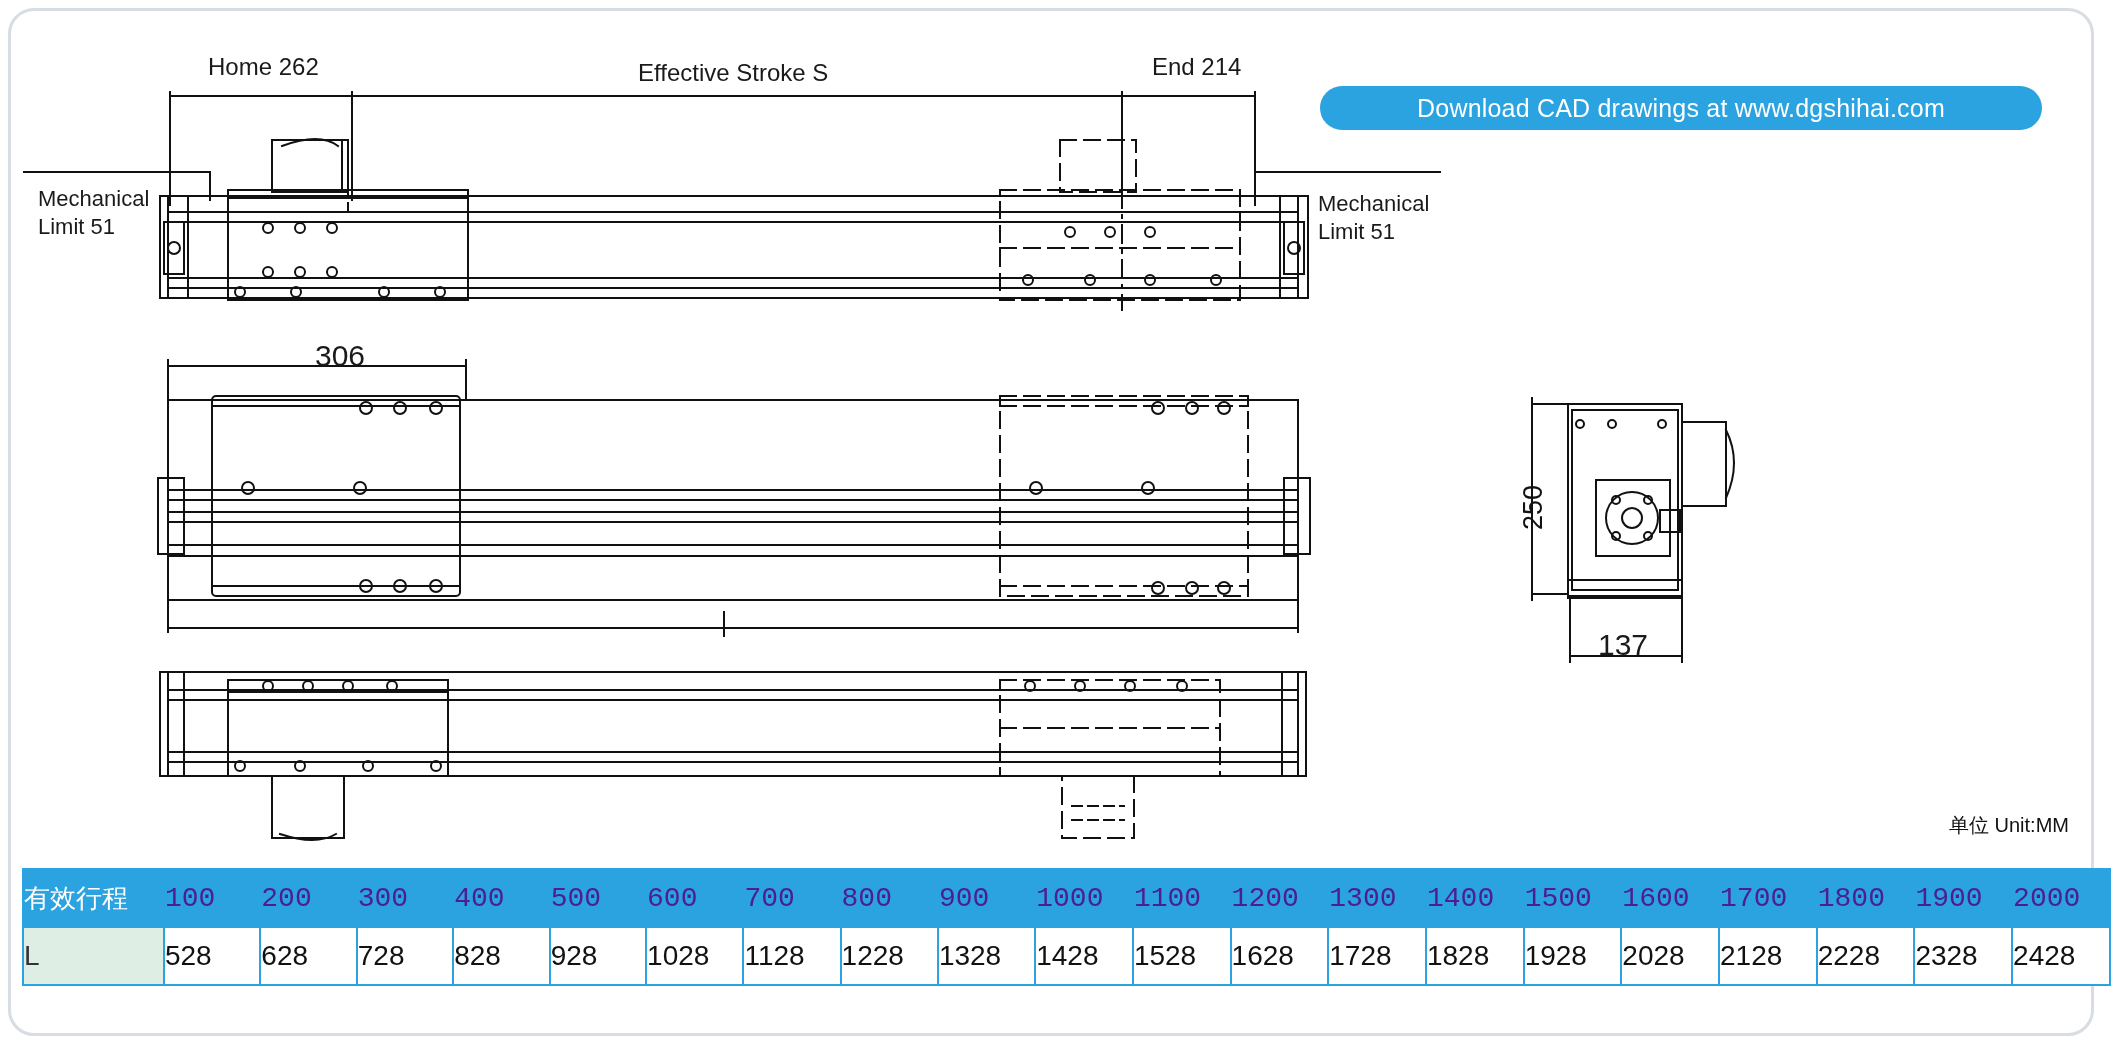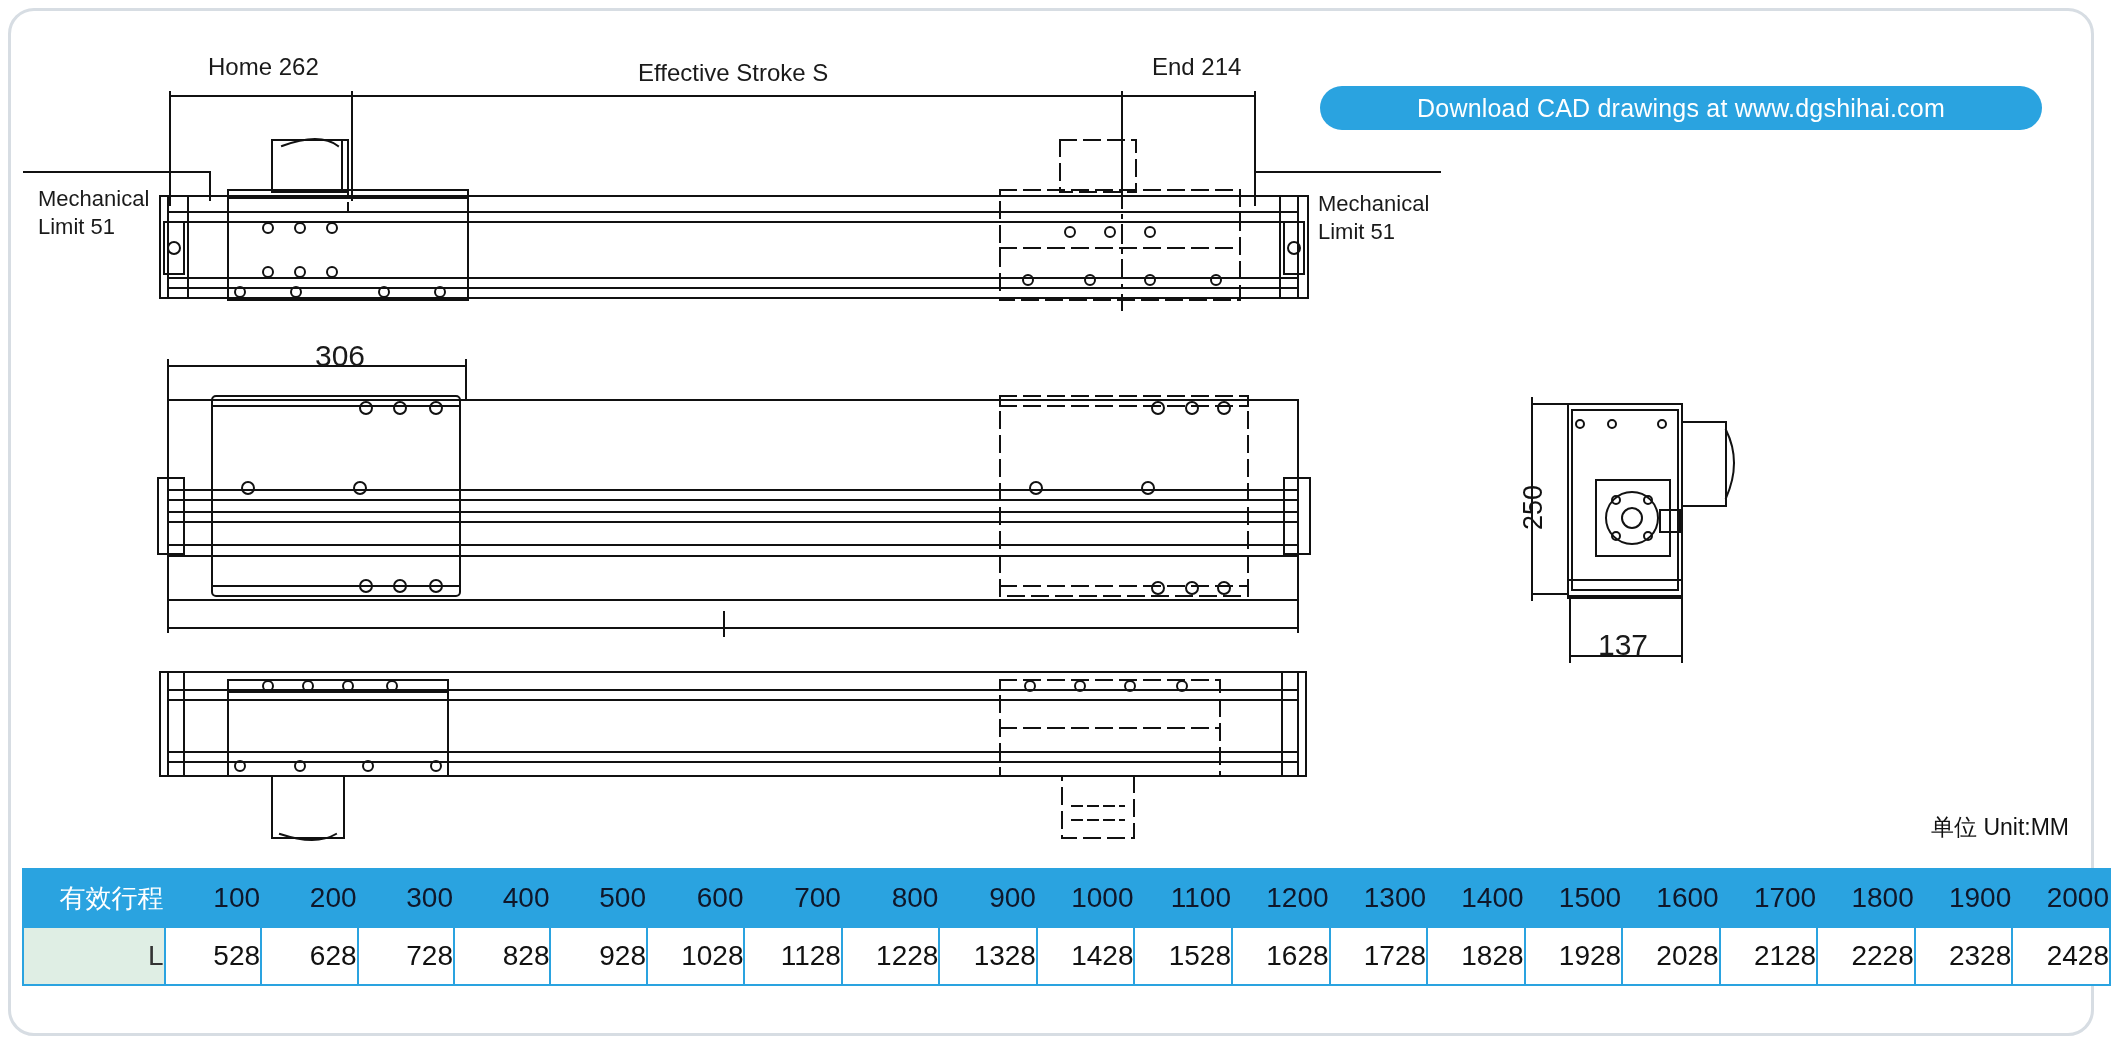--- a/index.html
+++ b/index.html
@@ -4,24 +4,24 @@
 <style>
   html,body{margin:0;padding:0;background:#fff;}
   body{width:2111px;height:1056px;font-family:"Liberation Sans",sans-serif;color:#111;overflow:hidden;}
   .page{position:relative;width:2111px;height:1056px;}
   .frame{position:absolute;left:8px;top:8px;width:2086px;height:1028px;border:3px solid #d7dde3;border-radius:26px;box-sizing:border-box;}
   .cad{position:absolute;left:0;top:0;width:2111px;height:1056px;}
   .label{position:absolute;font-size:24px;color:#1a1a1a;white-space:pre;line-height:1.25;}
   .label.sm{font-size:22px;}
   .dl-btn{position:absolute;left:1320px;top:86px;width:722px;height:44px;border-radius:26px;background:#2aa3e0;color:#fff;display:flex;align-items:center;justify-content:center;font-size:25px;letter-spacing:.2px;}
   .vlabel{position:absolute;transform:rotate(-90deg);transform-origin:left top;font-size:27px;font-family:"Liberation Sans",sans-serif;}
-  .unit{position:absolute;right:42px;top:812px;font-size:23px;color:#111;}
+  .unit{position:absolute;right:42px;top:812px;font-size:20px;color:#111;}
   table.spec{position:absolute;left:22px;top:868px;border-collapse:collapse;table-layout:fixed;}
-  table.spec td{border:2px solid #2aa3e0;text-align:right;font-size:28px;height:56px;padding:0;font-family:"Liberation Sans",sans-serif;}
-  table.spec td.hdr{background:#2aa3e0;color:#0f172a;}
+  table.spec td{border:2px solid #2aa3e0;text-align:left;font-size:28px;height:56px;padding:0;font-family:"Liberation Sans",sans-serif;}
+  table.spec td.hdr{background:#2aa3e0;color:#4c1d95;font-family:Liberation Mono, monospace;}
   table.spec td.hdr-first{background:#2aa3e0;color:#fff;font-size:26px;}
   table.spec td.row2-first{background:#dfeee4;color:#333;}
   table.spec td.val{background:#fff;color:#111;}
   .c0{width:148px;}
   .cN{width:98px;}
 </style>
 </head>
 <body>
 
 <div class="page">

